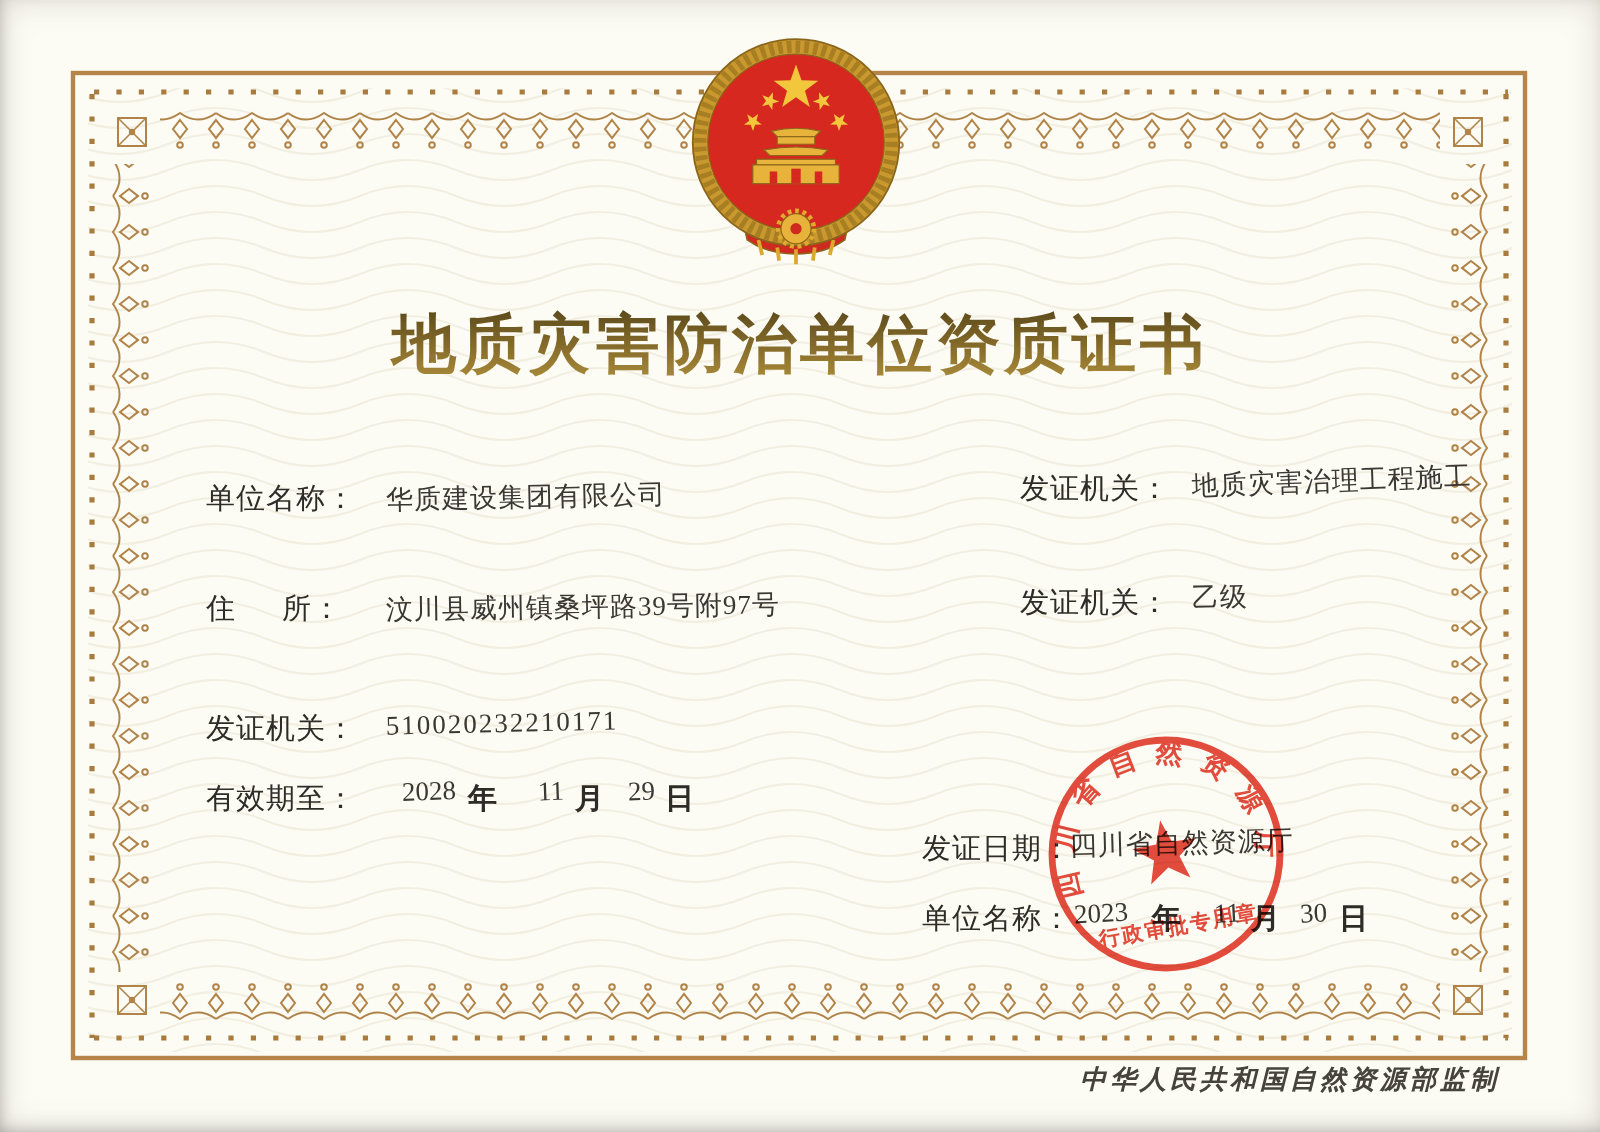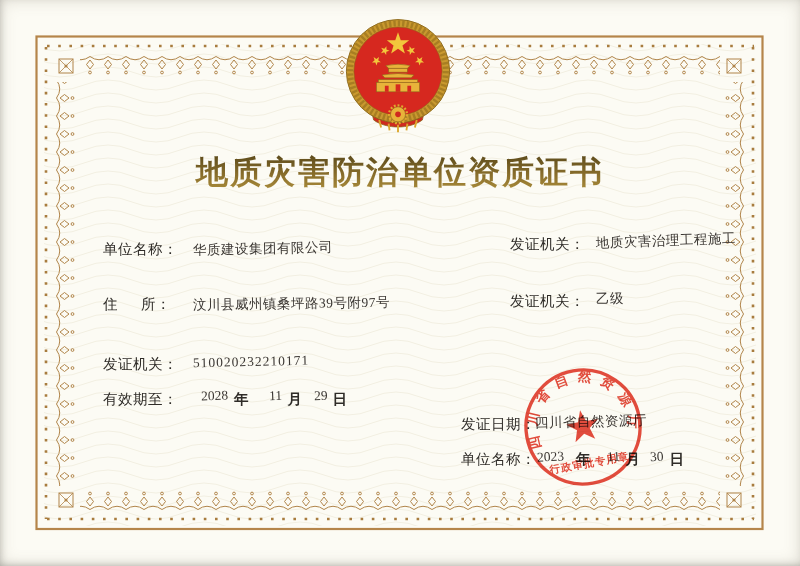--- a/index.html
+++ b/index.html
@@ -205,14 +205,15 @@
       <circle r="57" fill="none" stroke="#e23e2e" stroke-width="3.4"></circle>
       <path id="sealArc" d="M -38,26 A 46,46 0 1 1 38,26" fill="none"></path>
       <text font-size="13.5" letter-spacing="8.5" fill="#e23e2e" font-weight="bold">
         <textPath href="#sealArc" startOffset="14">四川省自然资源厅</textPath>
       </text>
       <use href="#starP" fill="#e23e2e" transform="translate(0,0) scale(1.7)"></use>
       <text x="0" y="40" text-anchor="middle" font-size="10.5" letter-spacing="1" fill="#e23e2e" font-weight="bold">行政审批专用章</text>
     </g>
   </svg>
 
+  <div class="footer">中华人民共和国自然资源部监制</div>
 
 </div>
 
 </body></html>

